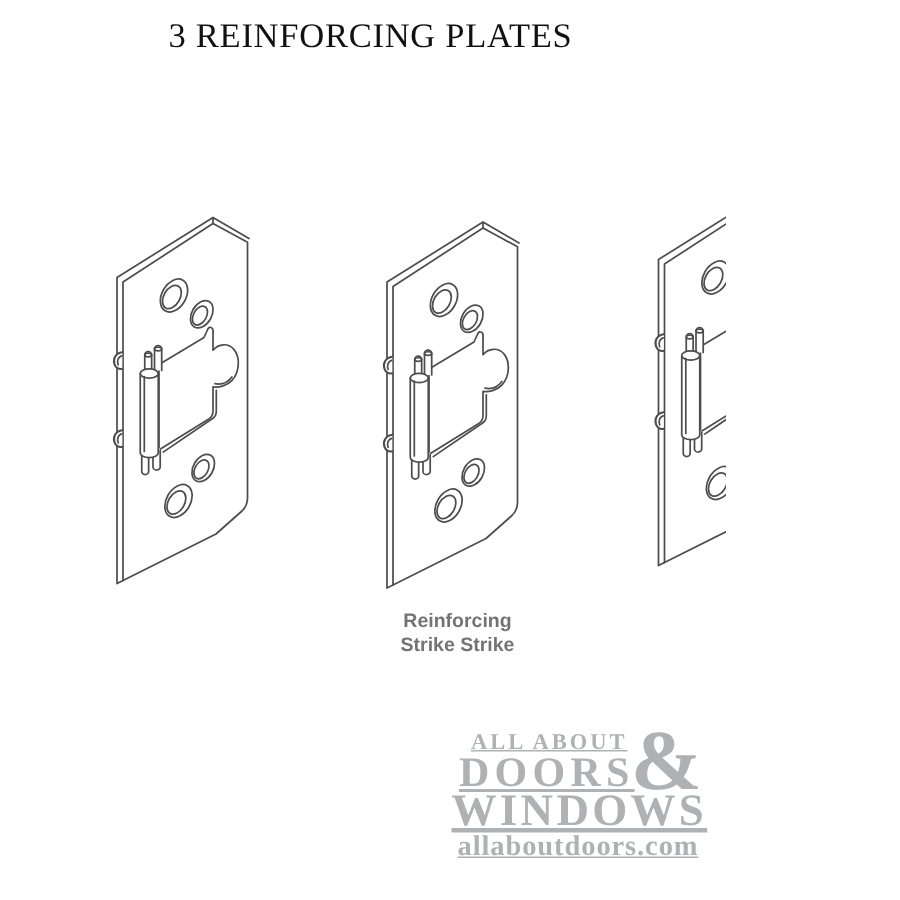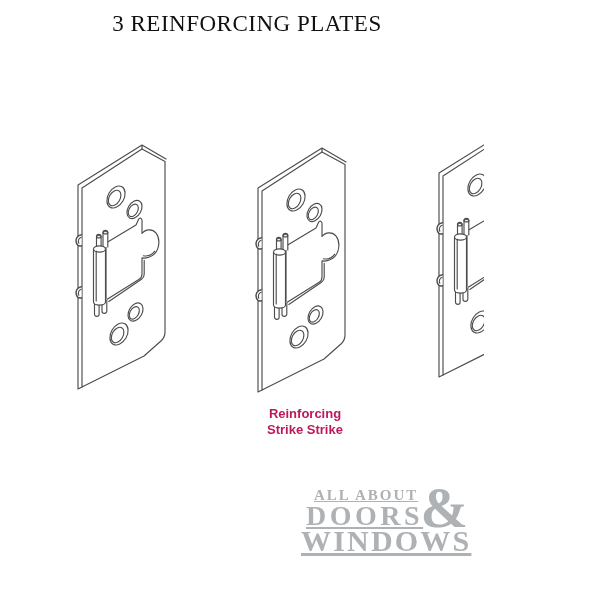--- a/index.html
+++ b/index.html
@@ -11,21 +11,21 @@
     position:absolute;top:11px;left:0;right:0;text-align:center;
     font-family:"Liberation Serif",serif;font-size:23px;color:#111111;
     letter-spacing:.5px;white-space:nowrap;text-indent:10px;
   }
   #diagram{position:absolute;left:0;top:0;}
   .plate-stroke{stroke:#4d4d4d;stroke-width:1.15;fill:none;
     stroke-linejoin:round;stroke-linecap:round;}
   .caption{
     position:absolute;left:230px;top:406px;width:150px;text-align:center;
     font-family:"Liberation Sans",sans-serif;font-weight:bold;
-    font-size:13px;line-height:16px;color:#be185d;
+    font-size:13px;line-height:16px;color:#737373;
   }
   .watermark{
     position:absolute;top:487px;right:21px;width:164px;
     color:#aeb2b4;font-family:"Liberation Serif",serif;line-height:1;text-decoration:underline;
   }
   .wm-top{font-size:15px;font-weight:bold;letter-spacing:2px;
     padding-left:15px;line-height:16px;white-space:nowrap;}
   .wm-doors{font-size:28px;font-weight:bold;letter-spacing:3.5px;
     padding-left:7px;line-height:25px;white-space:nowrap;}
   .wm-windows{font-size:30px;font-weight:bold;letter-spacing:2.2px;
@@ -96,15 +96,16 @@
   <div class="caption">
     <div>Reinforcing</div>
     <div>Strike Strike</div>
   </div>
 
   <div class="watermark">
     <div class="wm-top">ALL ABOUT</div>
     <div class="wm-amp">&amp;</div>
     <div class="wm-doors">DOORS</div>
     <div class="wm-windows">WINDOWS</div>
+    <div class="wm-url">allaboutdoors.com</div>
   </div>
 
 </div>
 
 </body></html>

